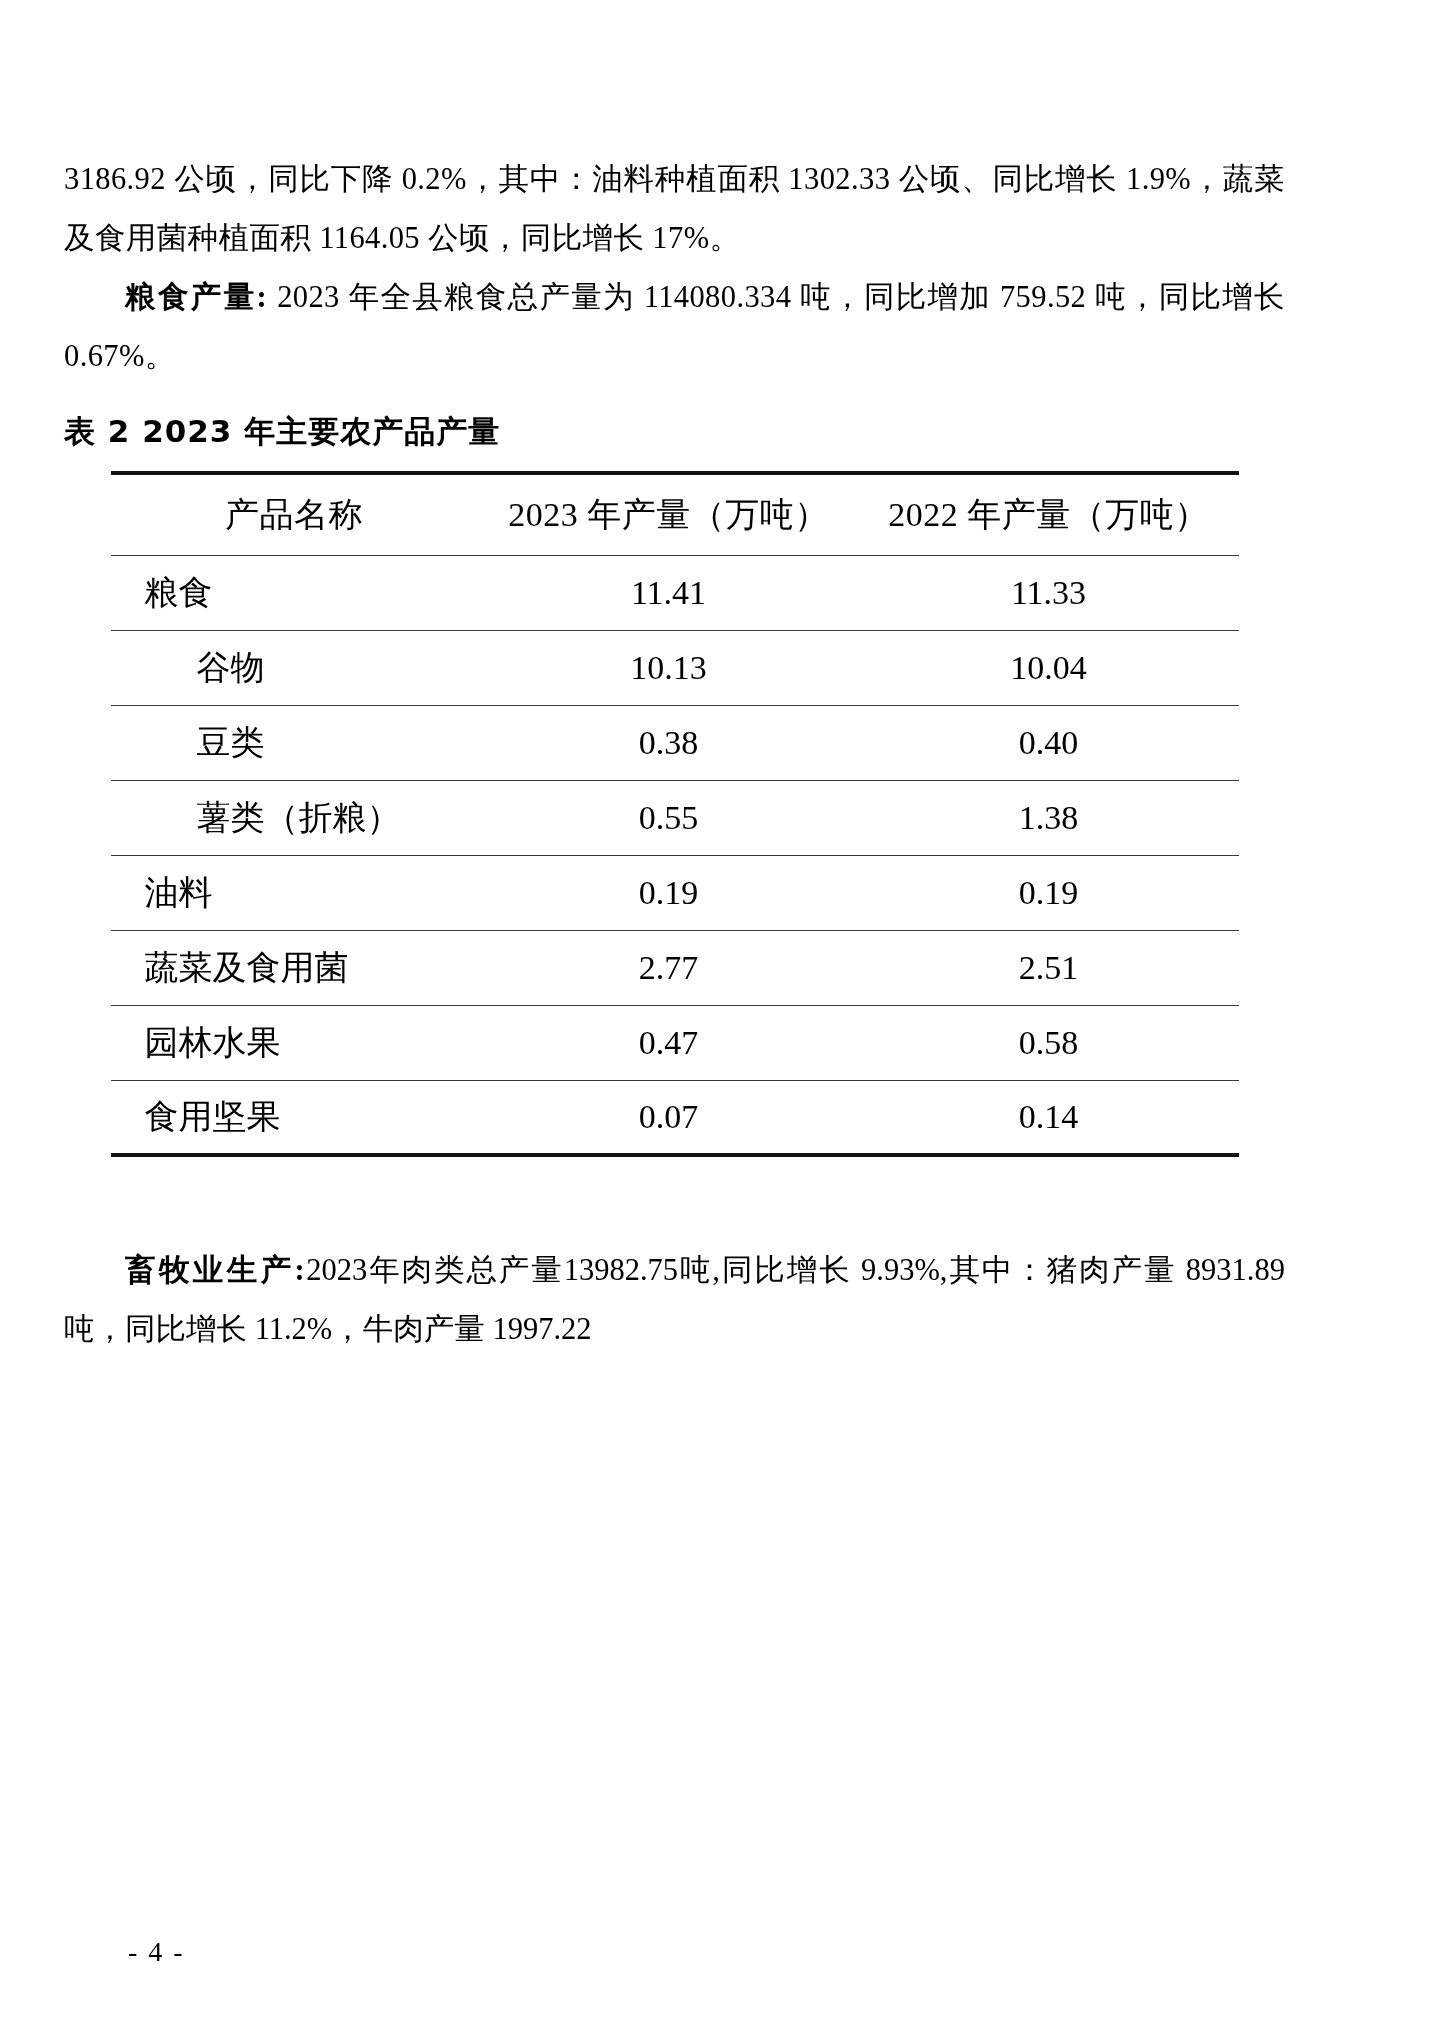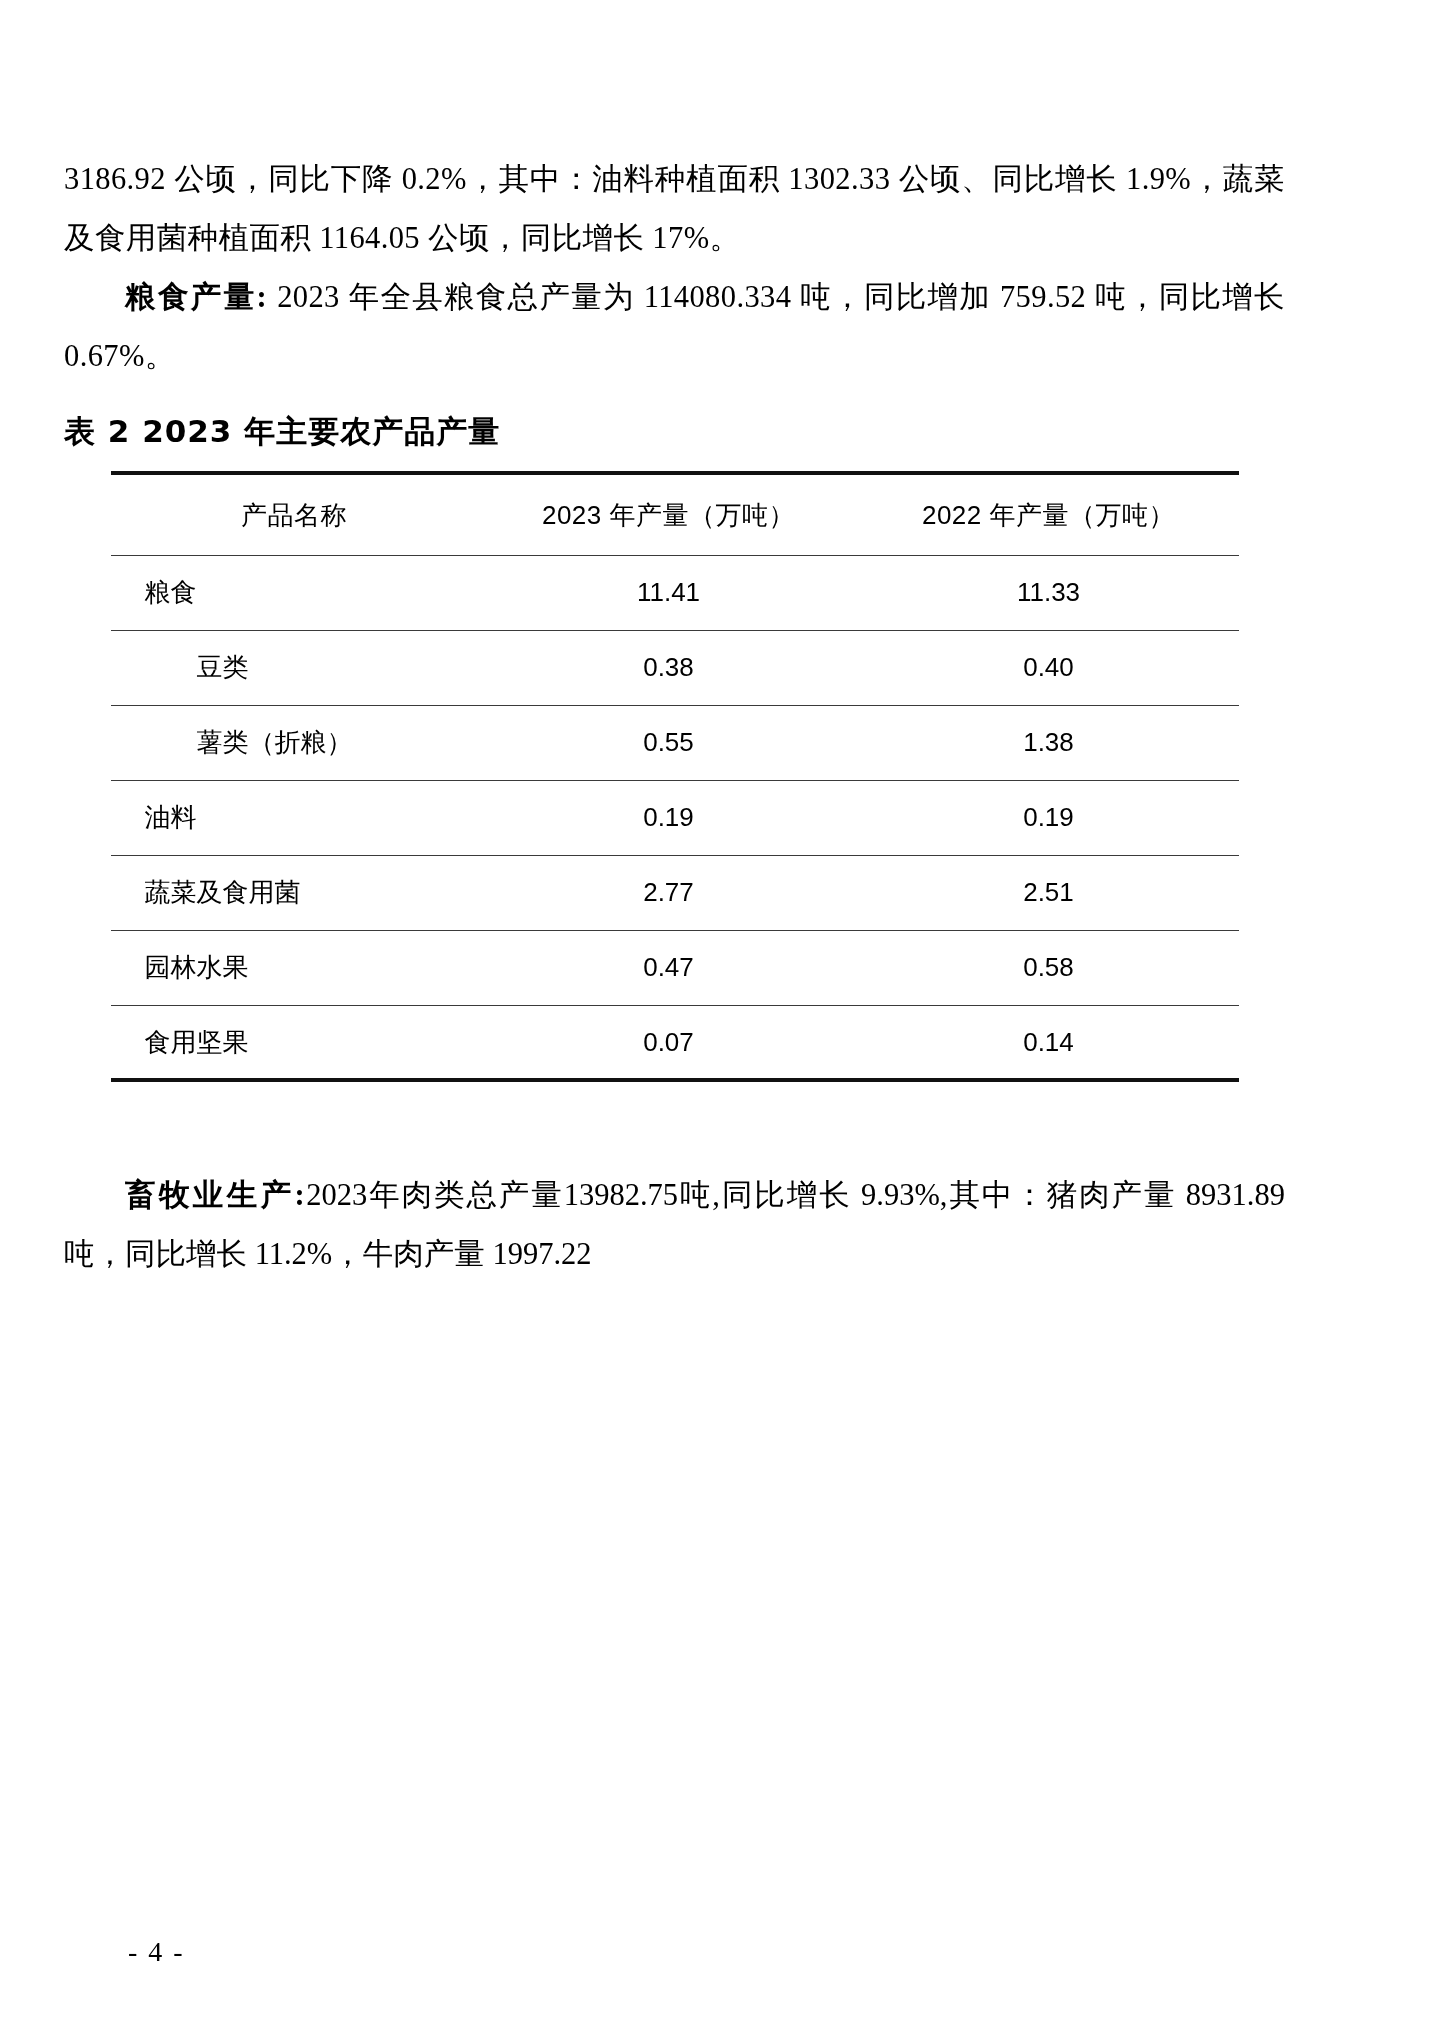--- a/index.html
+++ b/index.html
@@ -50,24 +50,24 @@
   table.agri {
     border-collapse: collapse;
     width: 1128px;
     margin: 0 auto;
     table-layout: fixed;
   }
   table.agri td, table.agri th {
     border: none;
     border-bottom: 1.2px solid #3a3a3a;
     font-weight: normal;
-    font-size: 26px;
+    font-size: 34px;
     height: 75px;
     vertical-align: middle;
-    font-family: Liberation Sans, sans-serif;
+    font-family: Liberation Serif, serif;
   }
   table.agri thead th {
     border-top: 4.5px solid #111;
     border-bottom: 1.2px solid #3a3a3a;
     height: 82px;
     text-align: center;
     letter-spacing: 0.5px;
   }
   table.agri tbody tr:last-child td {
     border-bottom: 4.5px solid #111;
@@ -127,20 +127,25 @@
         <th class="val last">2022 年产量（万吨）</th>
       </tr>
     </thead>
     <tbody>
       <tr>
         <td class="name">粮食</td>
         <td class="val">11.41</td>
         <td class="val last">11.33</td>
       </tr>
       <tr>
+        <td class="name lvl2">谷物</td>
+        <td class="val">10.13</td>
+        <td class="val last">10.04</td>
+      </tr>
+      <tr>
         <td class="name lvl2">豆类</td>
         <td class="val">0.38</td>
         <td class="val last">0.40</td>
       </tr>
       <tr>
         <td class="name lvl2">薯类（折粮）</td>
         <td class="val">0.55</td>
         <td class="val last">1.38</td>
       </tr>
       <tr>

